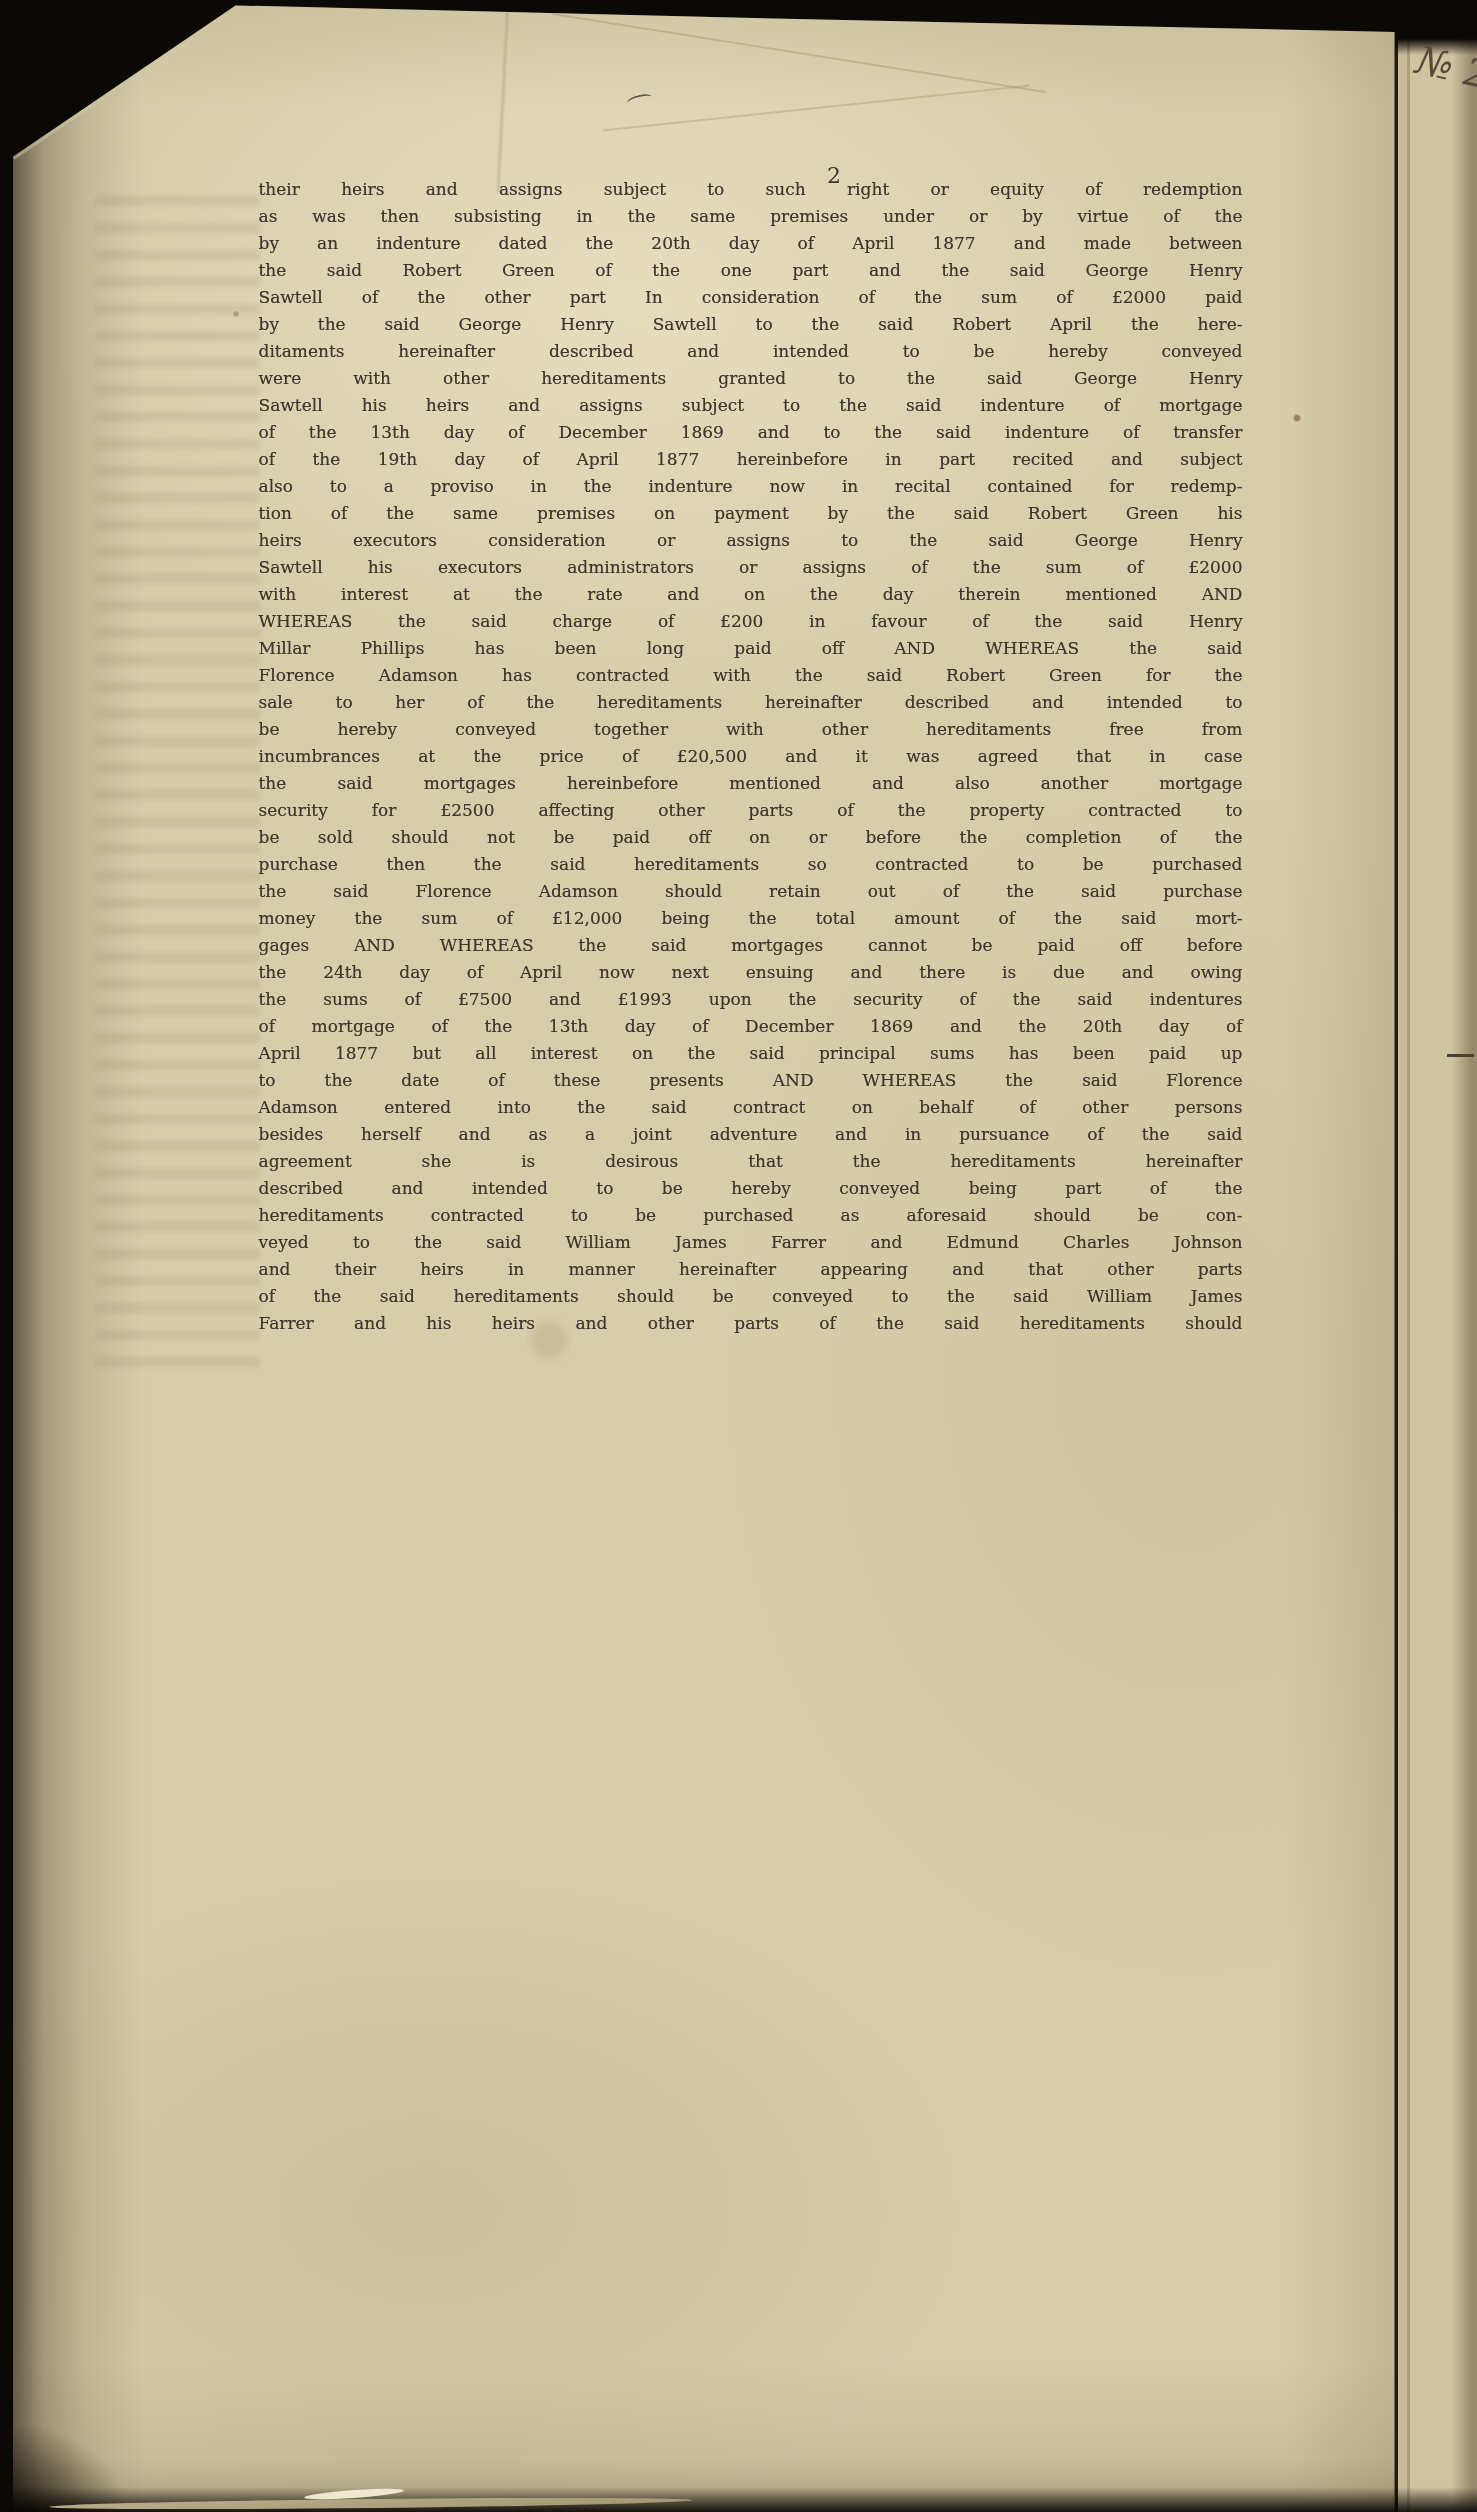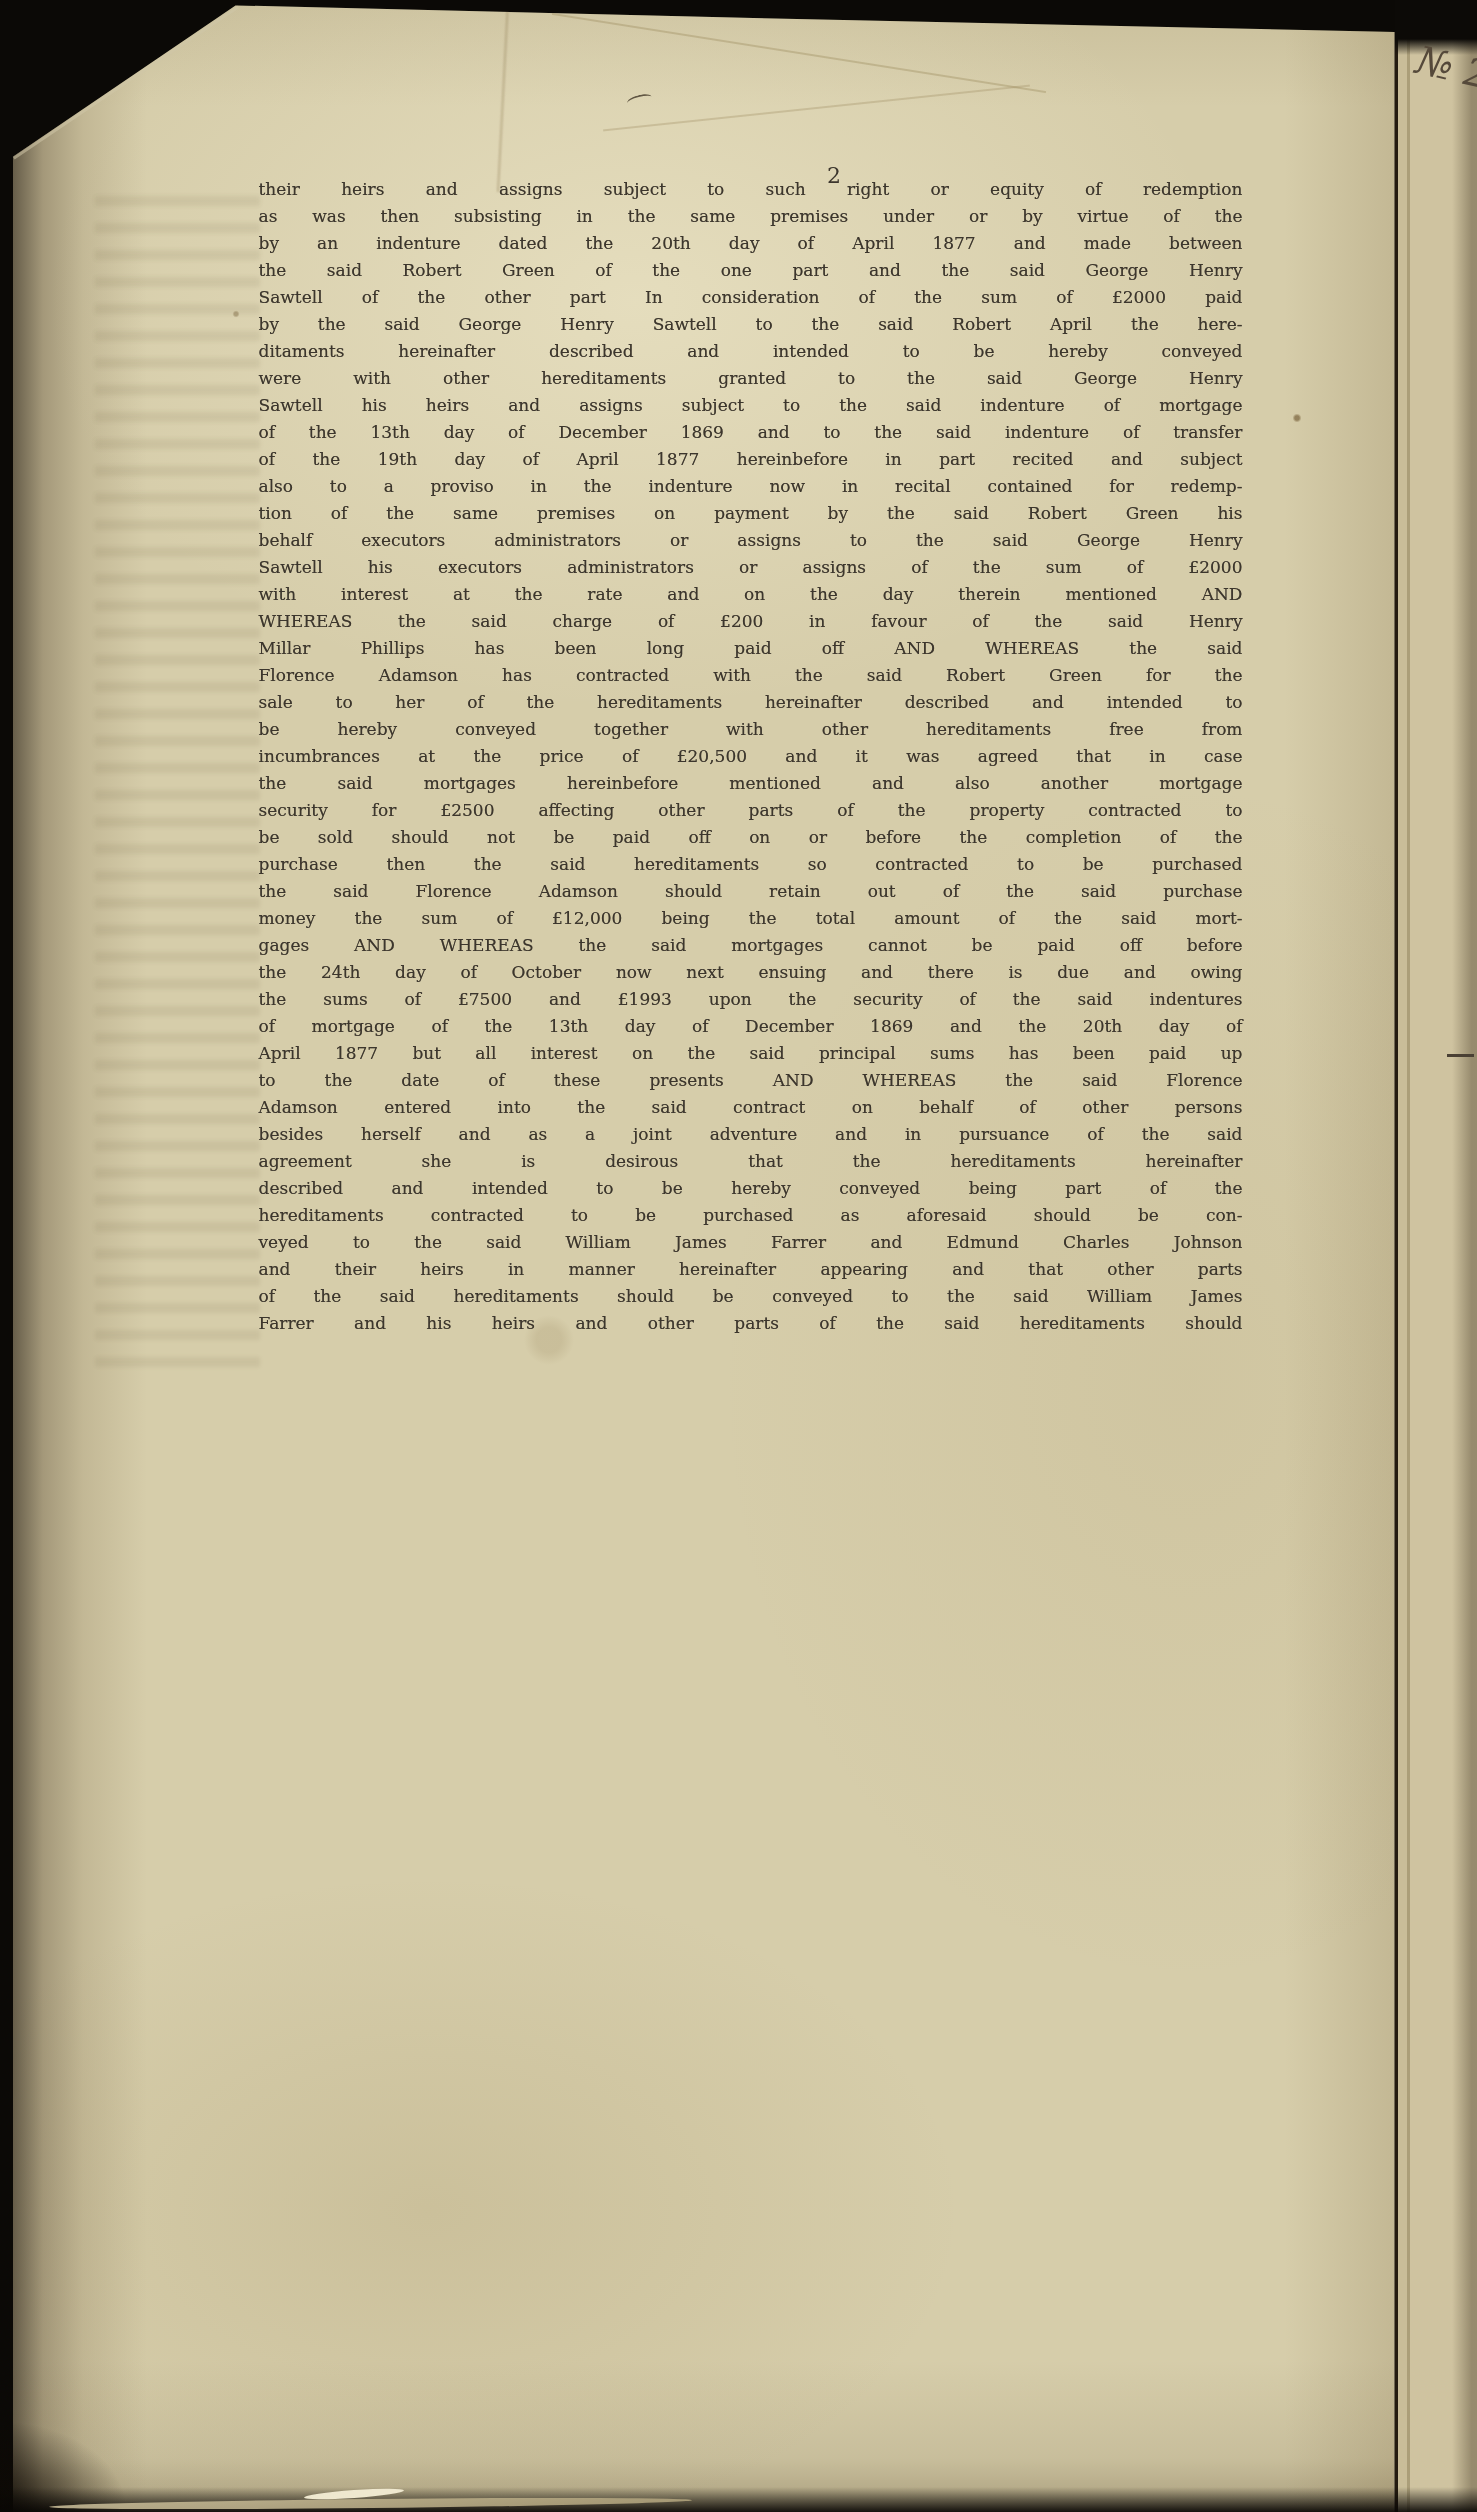--- a/index.html
+++ b/index.html
@@ -191,37 +191,37 @@
         <div class="line">the said Robert Green of the one part and the said George Henry</div>
         <div class="line">Sawtell of the other part In consideration of the sum of £2000 paid</div>
         <div class="line">by the said George Henry Sawtell to the said Robert April the here-</div>
         <div class="line">ditaments hereinafter described and intended to be hereby conveyed</div>
         <div class="line">were with other hereditaments granted to the said George Henry</div>
         <div class="line">Sawtell his heirs and assigns subject to the said indenture of mortgage</div>
         <div class="line">of the 13th day of December 1869 and to the said indenture of transfer</div>
         <div class="line">of the 19th day of April 1877 hereinbefore in part recited and subject</div>
         <div class="line">also to a proviso in the indenture now in recital contained for redemp-</div>
         <div class="line">tion of the same premises on payment by the said Robert Green his</div>
-        <div class="line">behalf executors administrators or assigns to the said George Henry</div>
+        <div class="line">heirs executors consideration or assigns to the said George Henry</div>
         <div class="line">Sawtell his executors administrators or assigns of the sum of £2000</div>
         <div class="line">with interest at the rate and on the day therein mentioned AND</div>
         <div class="line">WHEREAS the said charge of £200 in favour of the said Henry</div>
         <div class="line">Millar Phillips has been long paid off AND WHEREAS the said</div>
         <div class="line">Florence Adamson has contracted with the said Robert Green for the</div>
         <div class="line">sale to her of the hereditaments hereinafter described and intended to</div>
         <div class="line">be hereby conveyed together with other hereditaments free from</div>
         <div class="line">incumbrances at the price of £20,500 and it was agreed that in case</div>
         <div class="line">the said mortgages hereinbefore mentioned and also another mortgage</div>
         <div class="line">security for £2500 affecting other parts of the property contracted to</div>
         <div class="line">be sold should not be paid off on or before the completion of the</div>
         <div class="line">purchase then the said hereditaments so contracted to be purchased</div>
         <div class="line">the said Florence Adamson should retain out of the said purchase</div>
         <div class="line">money the sum of £12,000 being the total amount of the said mort-</div>
         <div class="line">gages AND WHEREAS the said mortgages cannot be paid off before</div>
-        <div class="line">the 24th day of October now next ensuing and there is due and owing</div>
+        <div class="line">the 24th day of April now next ensuing and there is due and owing</div>
         <div class="line">the sums of £7500 and £1993 upon the security of the said indentures</div>
         <div class="line">of mortgage of the 13th day of December 1869 and the 20th day of</div>
         <div class="line">April 1877 but all interest on the said principal sums has been paid up</div>
         <div class="line">to the date of these presents AND WHEREAS the said Florence</div>
         <div class="line">Adamson entered into the said contract on behalf of other persons</div>
         <div class="line">besides herself and as a joint adventure and in pursuance of the said</div>
         <div class="line">agreement she is desirous that the hereditaments hereinafter</div>
         <div class="line">described and intended to be hereby conveyed being part of the</div>
         <div class="line">hereditaments contracted to be purchased as aforesaid should be con-</div>
         <div class="line">veyed to the said William James Farrer and Edmund Charles Johnson</div>

